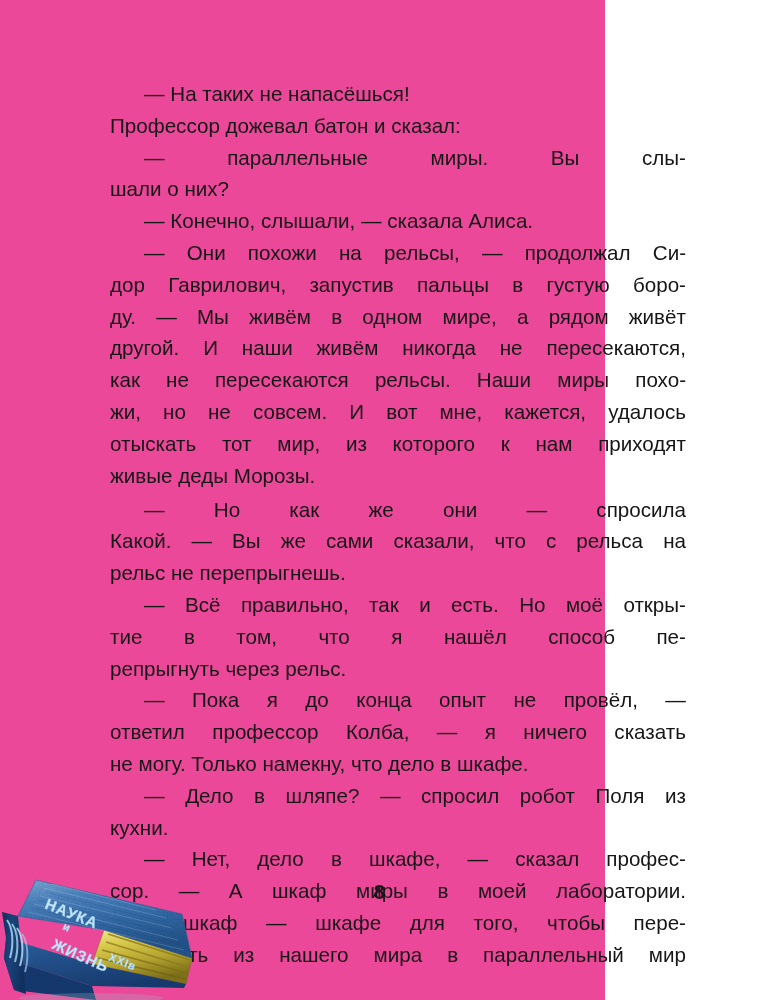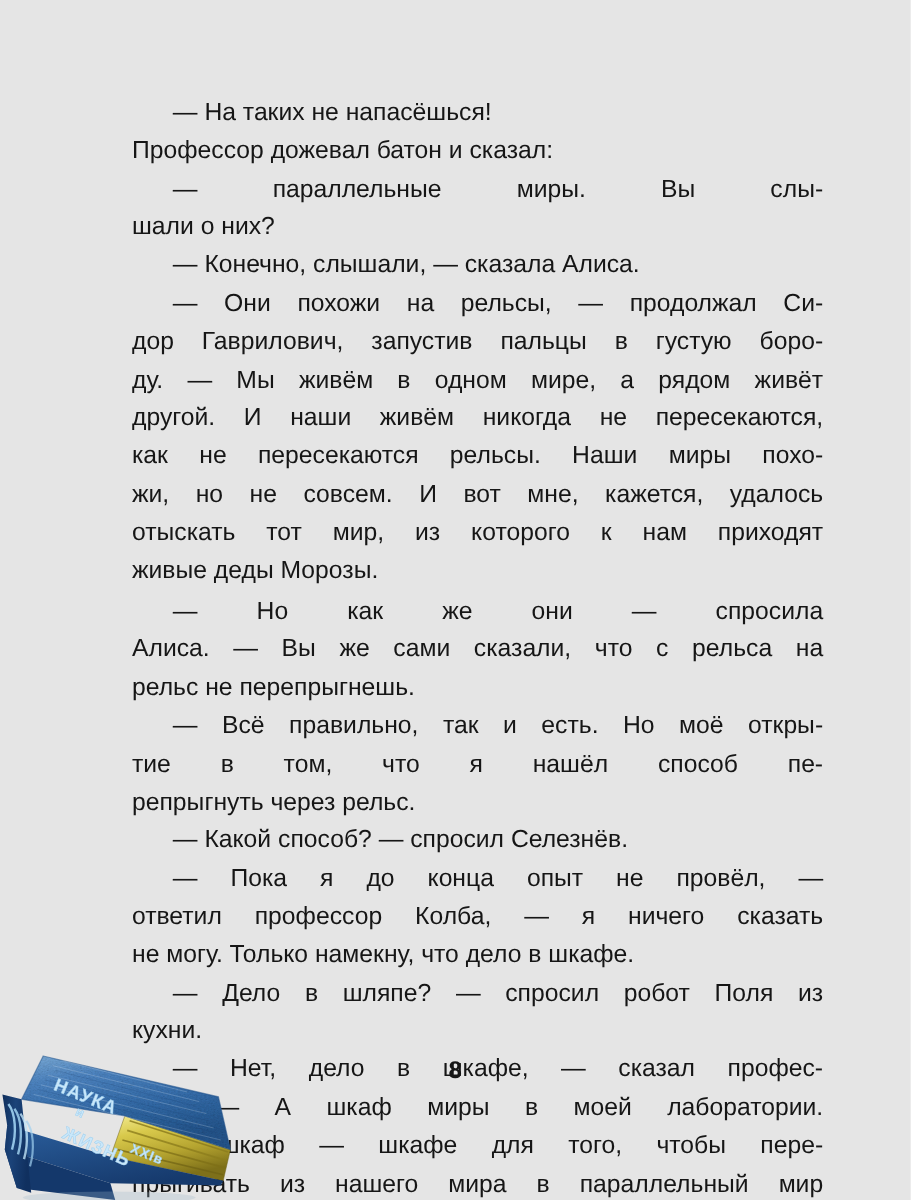--- a/index.html
+++ b/index.html
@@ -12,23 +12,23 @@
     background: #ffffff;
     font-family: "Liberation Sans", sans-serif;
     overflow: hidden;
     position: relative;
   }
 
   #page {
     position: absolute;
     left: 0;
     top: 0;
-    width: 759px;
+    width: 605px;
     height: 1000px;
-    background: #e5e5e5;
+    background: #ec4899;
   }
 
   
   #text-column {
     position: absolute;
     left: 110px;
     top: 78px;
     width: 576px;
   }
 
@@ -134,33 +134,30 @@
       <span class="jline"><span>ду.</span><span>—</span><span>Мы</span><span>живём</span><span>в</span><span>одном</span><span>мире,</span><span>а</span><span>рядом</span><span>живёт</span></span>
       <span class="jline"><span>другой.</span><span>И</span><span>наши</span><span>живём</span><span>никогда</span><span>не</span><span>пересекаются,</span></span>
       <span class="jline"><span>как</span><span>не</span><span>пересекаются</span><span>рельсы.</span><span>Наши</span><span>миры</span><span>похо-</span></span>
       <span class="jline"><span>жи,</span><span>но</span><span>не</span><span>совсем.</span><span>И</span><span>вот</span><span>мне,</span><span>кажется,</span><span>удалось</span></span>
       <span class="jline"><span>отыскать</span><span>тот</span><span>мир,</span><span>из</span><span>которого</span><span>к</span><span>нам</span><span>приходят</span></span>
       <span class="lline">живые деды Морозы.</span>
     </div>
 
     <div class="para gap">
       <span class="jline first"><span>—</span><span>Но</span><span>как</span><span>же</span><span>они</span><span>—</span><span>спросила</span></span>
-      <span class="jline"><span>Алиса.</span><span>—</span><span>Вы</span><span>же</span><span>сами</span><span>сказали,</span><span>что</span><span>с</span><span>рельса</span><span>на</span></span>
+      <span class="jline"><span>Какой.</span><span>—</span><span>Вы</span><span>же</span><span>сами</span><span>сказали,</span><span>что</span><span>с</span><span>рельса</span><span>на</span></span>
       <span class="lline">рельс не перепрыгнешь.</span>
     </div>
 
     <div class="para">
       <span class="jline first"><span>—</span><span>Всё</span><span>правильно,</span><span>так</span><span>и</span><span>есть.</span><span>Но</span><span>моё</span><span>откры-</span></span>
       <span class="jline"><span>тие</span><span>в</span><span>том,</span><span>что</span><span>я</span><span>нашёл</span><span>способ</span><span>пе-</span></span>
       <span class="lline">репрыгнуть через рельс.</span>
     </div>
 
-    <div class="para">
-      <span class="lline first">— Какой способ? — спросил Селезнёв.</span>
-    </div>
 
     <div class="para">
       <span class="jline first"><span>—</span><span>Пока</span><span>я</span><span>до</span><span>конца</span><span>опыт</span><span>не</span><span>провёл,</span><span>—</span></span>
       <span class="jline"><span>ответил</span><span>профессор</span><span>Колба,</span><span>—</span><span>я</span><span>ничего</span><span>сказать</span></span>
       <span class="lline">не могу. Только намекну, что дело в шкафе.</span>
     </div>
 
     <div class="para">
       <span class="jline first"><span>—</span><span>Дело</span><span>в</span><span>шляпе?</span><span>—</span><span>спросил</span><span>робот</span><span>Поля</span><span>из</span></span>
       <span class="lline">кухни.</span>

